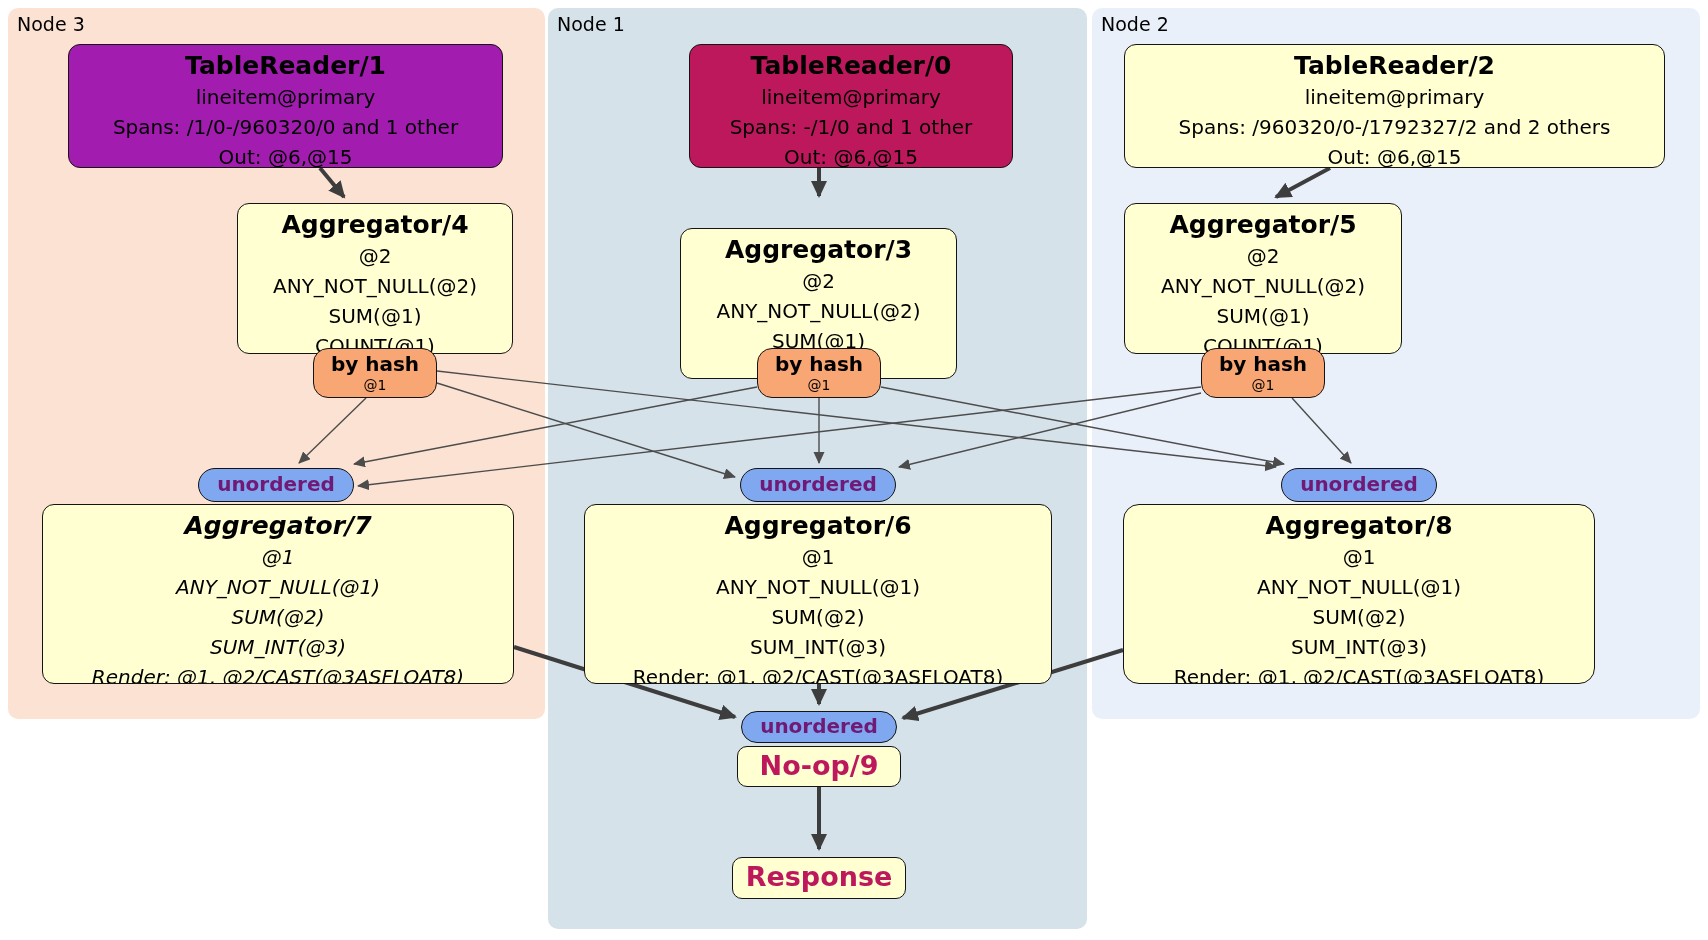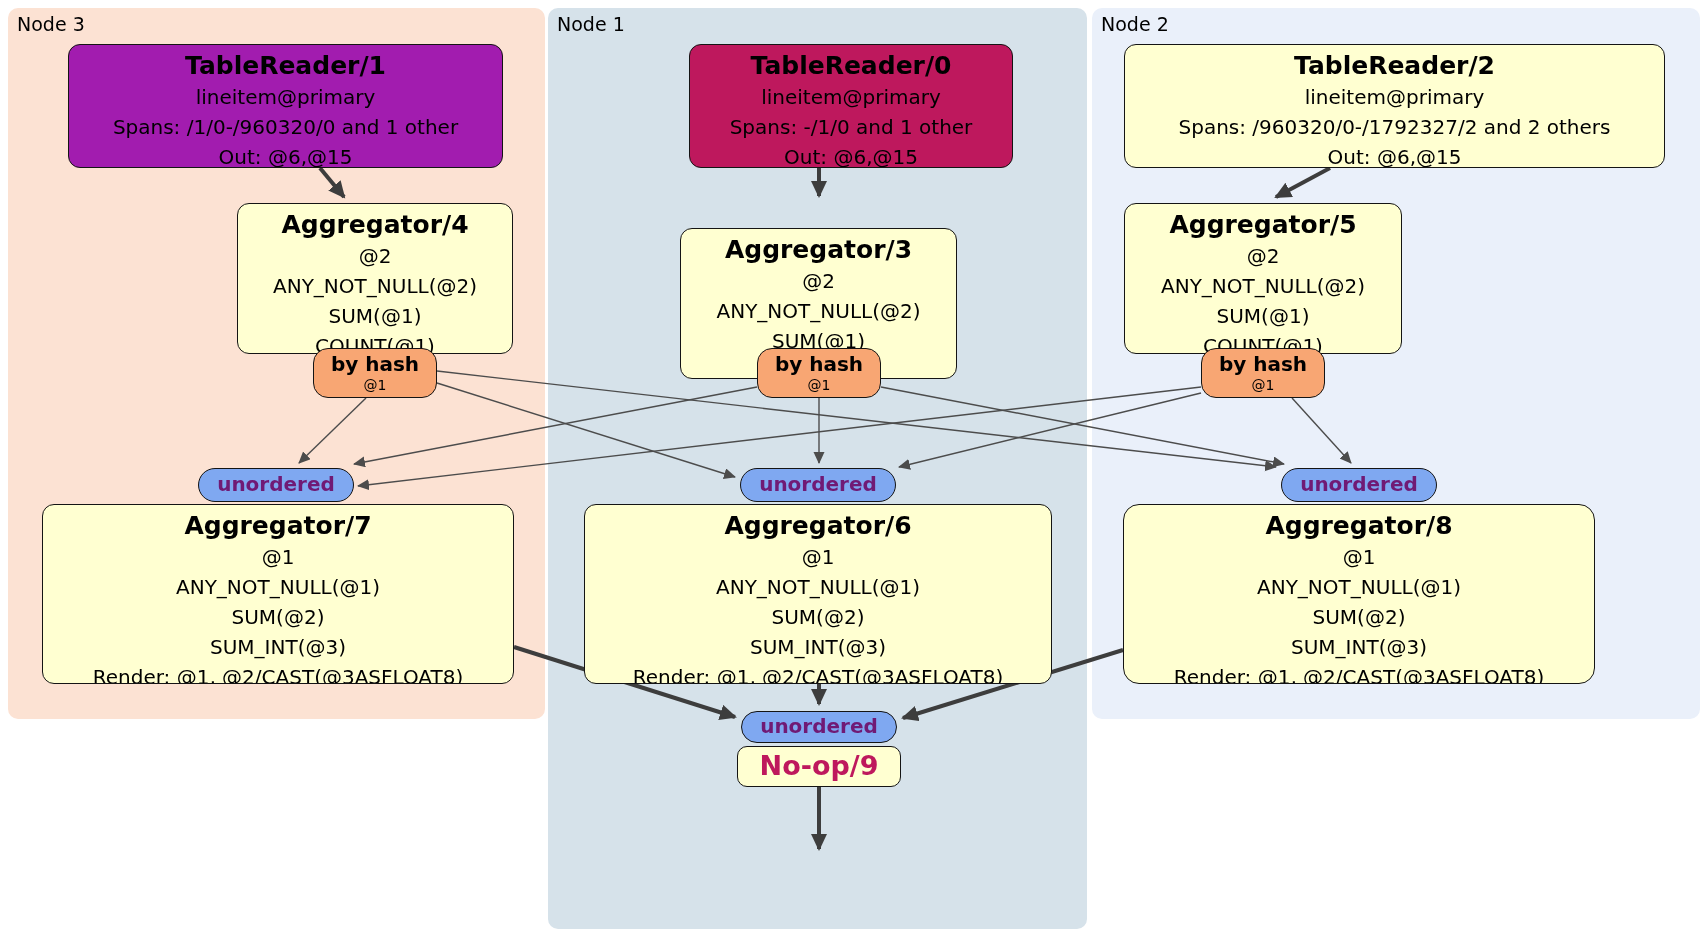--- a/index.html
+++ b/index.html
@@ -135,21 +135,21 @@
   <div class="sync" style="left: 198px; top: 468px; width: 156px; height: 34px; background: rgb(127, 168, 241);">
     <div class="sync-label">unordered</div>
   </div>
   <div class="sync" style="left: 740px; top: 468px; width: 156px; height: 34px; background: rgb(127, 168, 241);">
     <div class="sync-label">unordered</div>
   </div>
   <div class="sync" style="left: 1281px; top: 468px; width: 156px; height: 34px; background: rgb(127, 168, 241);">
     <div class="sync-label">unordered</div>
   </div>
 
-  <div class="nodebox" style="left: 42px; top: 504px; width: 472px; height: 180px; background: rgb(255, 255, 209);">
+  <div class="nodebox" style="left: 42px; top: 504px; width: 472px; height: 180px; background: rgb(255, 255, 209); font-style: italic;">
     <div class="node-title">Aggregator/7</div>
     <div class="node-line">@1</div>
     <div class="node-line">ANY_NOT_NULL(@1)</div>
     <div class="node-line">SUM(@2)</div>
     <div class="node-line">SUM_INT(@3)</div>
     <div class="node-line">Render: @1, @2/CAST(@3ASFLOAT8)</div>
   </div>
   <div class="nodebox" style="left: 584px; top: 504px; width: 468px; height: 180px; background: rgb(255, 255, 209);">
     <div class="node-title">Aggregator/6</div>
     <div class="node-line">@1</div>
@@ -166,14 +166,17 @@
     <div class="node-line">SUM_INT(@3)</div>
     <div class="node-line">Render: @1, @2/CAST(@3ASFLOAT8)</div>
   </div>
 
   <div class="sync" style="left: 741px; top: 711px; width: 156px; height: 32px; background: rgb(127, 168, 241);">
     <div class="sync-label" style="line-height:29px;">unordered</div>
   </div>
   <div class="bigbox" style="left: 737px; top: 746px; width: 164px; height: 41px; background: rgb(255, 255, 209);">
     <div class="node-title">No-op/9</div>
   </div>
+  <div class="bigbox" style="left: 732px; top: 857px; width: 174px; height: 42px; background: rgb(255, 255, 209);">
+    <div class="node-title">Response</div>
+  </div>
 
 </div>
 
 </body></html>

